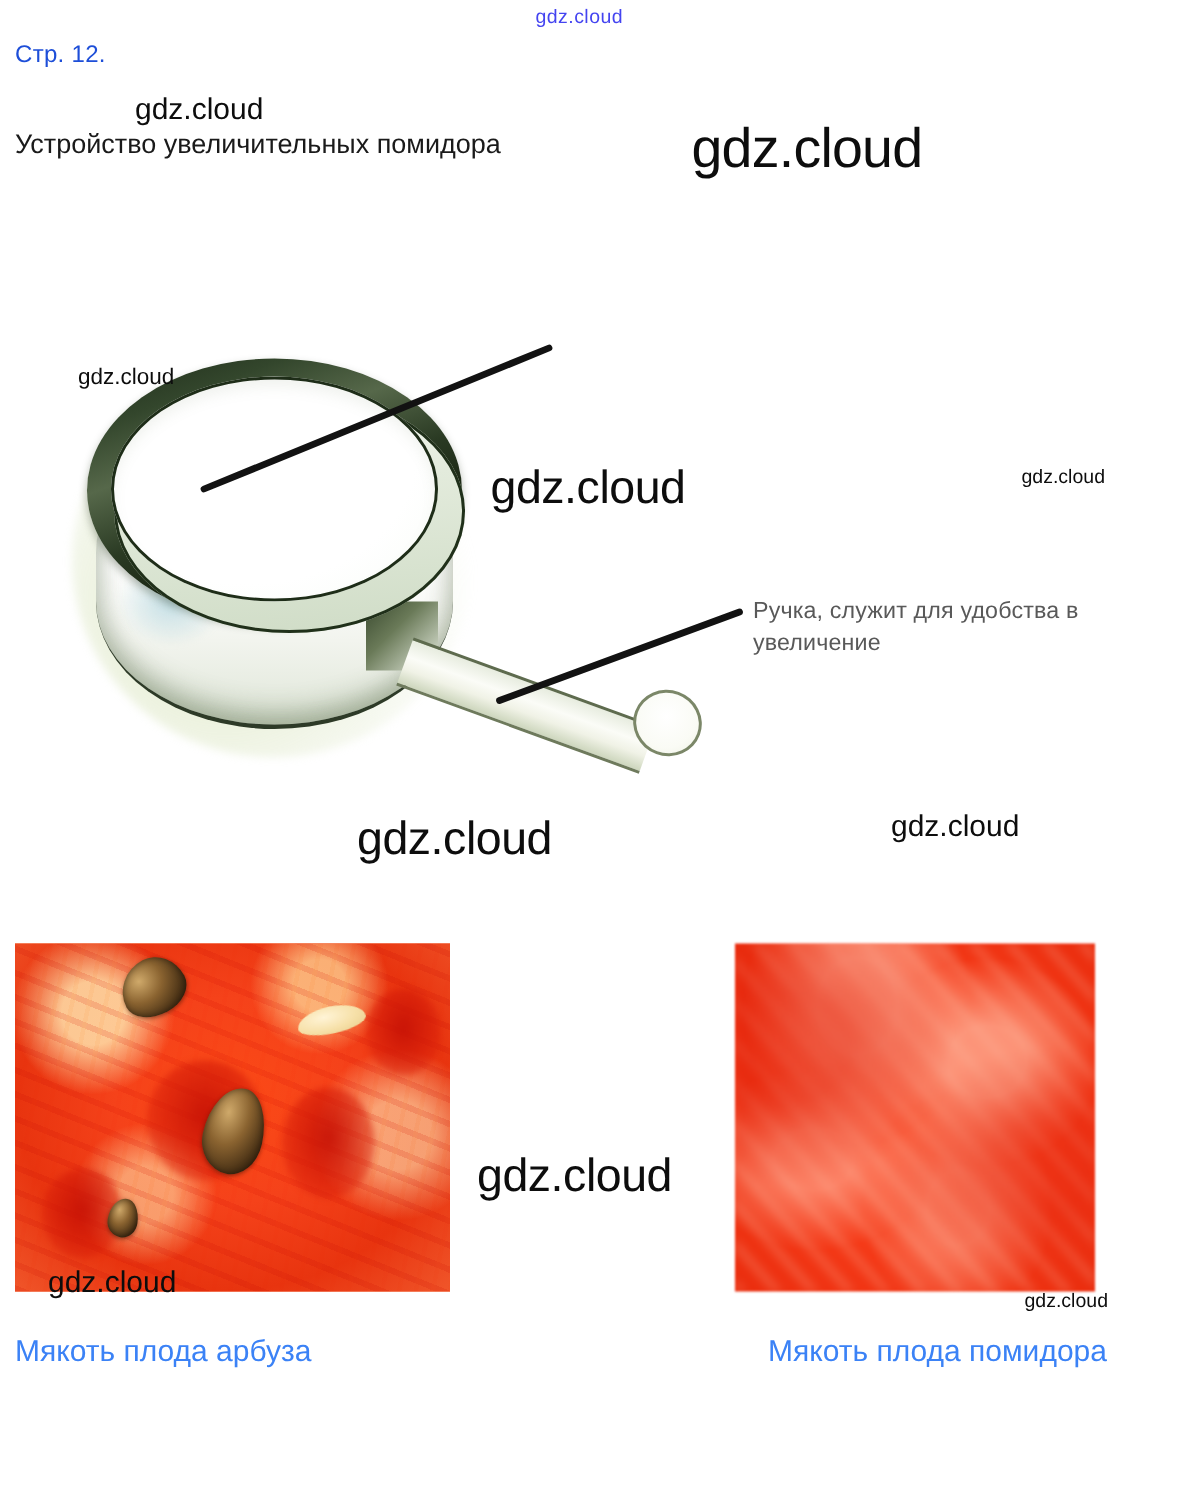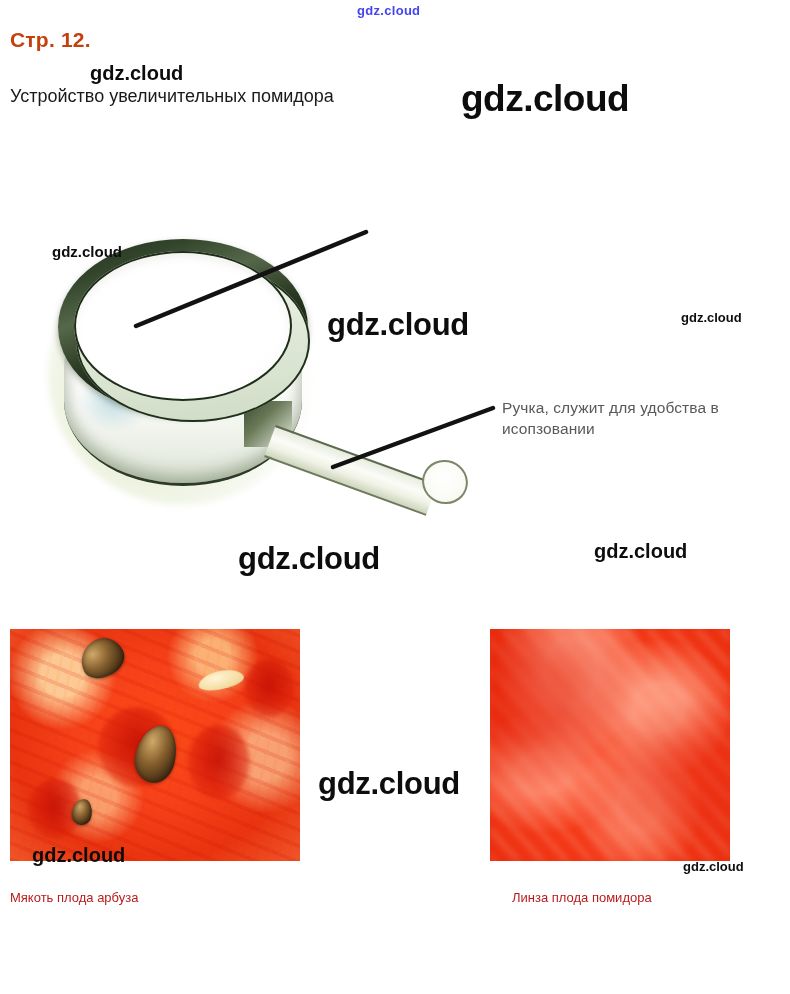--- a/index.html
+++ b/index.html
@@ -25,45 +25,44 @@
     width: 790px;
     height: 994px;
     background: #ffffff;
   }
 
   
   .page-label {
     position: absolute;
     left: 10px;
     top: 28px;
-    font-size: 21px;
-    font-weight: bold;
+    font-size: 16px;
+    font-weight: normal;
     letter-spacing: .2px;
-    color: #c2410c;
+    color: #1d4ed8;
     white-space: nowrap;
   }
   .section-title {
     position: absolute;
     left: 10px;
     top: 86px;
     font-size: 18px;
     font-weight: normal;
     color: #1a1a1a;
     white-space: nowrap;
   }
 
   
   .wm {
     position: absolute;
     font-family: "Liberation Sans", sans-serif;
     color: #0d0d0d;
     white-space: nowrap;
     pointer-events: none;
     user-select: none;
-    font-weight: bold;
   }
   .wm-blue {
     color: #3a3af0;
     font-size: 13px;
     letter-spacing: .3px;
     opacity: .95;
   }
   .wm-xl   { font-size: 37px; letter-spacing: -.5px; }
   .wm-lg   { font-size: 31px; letter-spacing: -.3px; }
   .wm-md   { font-size: 20px; }
@@ -311,22 +310,22 @@
     inset: 0;
     background:
       radial-gradient(ellipse at 12% 30%, rgba(225,35,12,.55) 0 16%, rgba(255,255,255,0) 40%),
       radial-gradient(ellipse at 88% 64%, rgba(228,40,16,.45) 0 14%, rgba(255,255,255,0) 38%),
       repeating-linear-gradient(48deg, rgba(255,190,165,.22) 0 6px, rgba(255,255,255,0) 6px 18px);
     filter: blur(3px);
   }
 
   .caption {
     position: absolute;
-    font-size: 13px;
-    color: #b91c1c;
+    font-size: 20px;
+    color: #3b82f6;
     white-space: nowrap;
   }
   .caption-watermelon { left: 10px; top: 890px; }
   .caption-tomato     { left: 512px; top: 890px; }
 </style>
 </head>
 <body>
 
 <div class="page">
 
@@ -359,21 +358,21 @@
     </div>
 
   </div>
 
   <svg class="leaders" viewBox="0 0 790 994">
     <line x1="136" y1="326" x2="366" y2="232" stroke="#121212" stroke-width="4.5" stroke-linecap="round"></line>
     <line x1="333" y1="467" x2="493" y2="408" stroke="#121212" stroke-width="4.5" stroke-linecap="round"></line>
   </svg>
 
 
-  <div class="annotation annotation-handle">Ручка, служит для удобства в исопзовании</div>
+  <div class="annotation annotation-handle">Ручка, служит для удобства в увеличение</div>
 
   <div class="wm wm-sm" style="left:52px; top:243px;">gdz.cloud</div>
 
   <div class="wm wm-lg" style="left:327px; top:307px;">gdz.cloud</div>
 
   <div class="wm wm-xs" style="left:681px; top:310px;">gdz.cloud</div>
 
   <div class="wm wm-lg" style="left:238px; top:541px;">gdz.cloud</div>
 
   <div class="wm wm-md" style="left:594px; top:540px;">gdz.cloud</div>
@@ -395,15 +394,15 @@
   </div>
 
   <div class="wm wm-lg" style="left:318px; top:766px;">gdz.cloud</div>
 
   <div class="wm wm-md" style="left:32px; top:844px;">gdz.cloud</div>
 
   <div class="wm wm-xs" style="left:683px; top:859px;">gdz.cloud</div>
 
   <div class="caption caption-watermelon">Мякоть плода арбуза</div>
 
-  <div class="caption caption-tomato">Линза плода помидора</div>
+  <div class="caption caption-tomato">Мякоть плода помидора</div>
 
 </div>
 
 </body></html>

